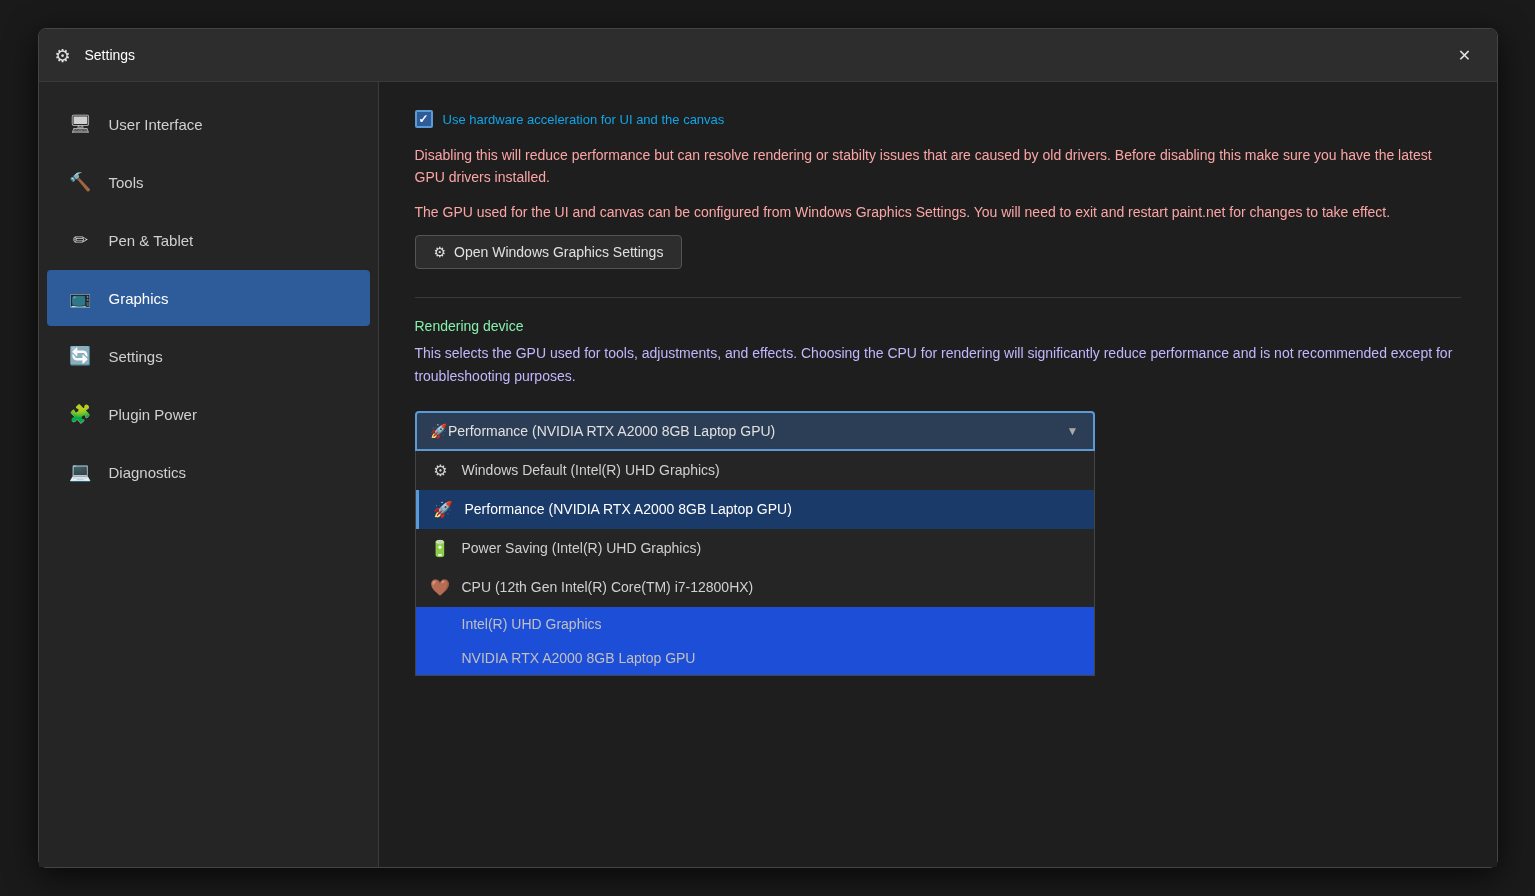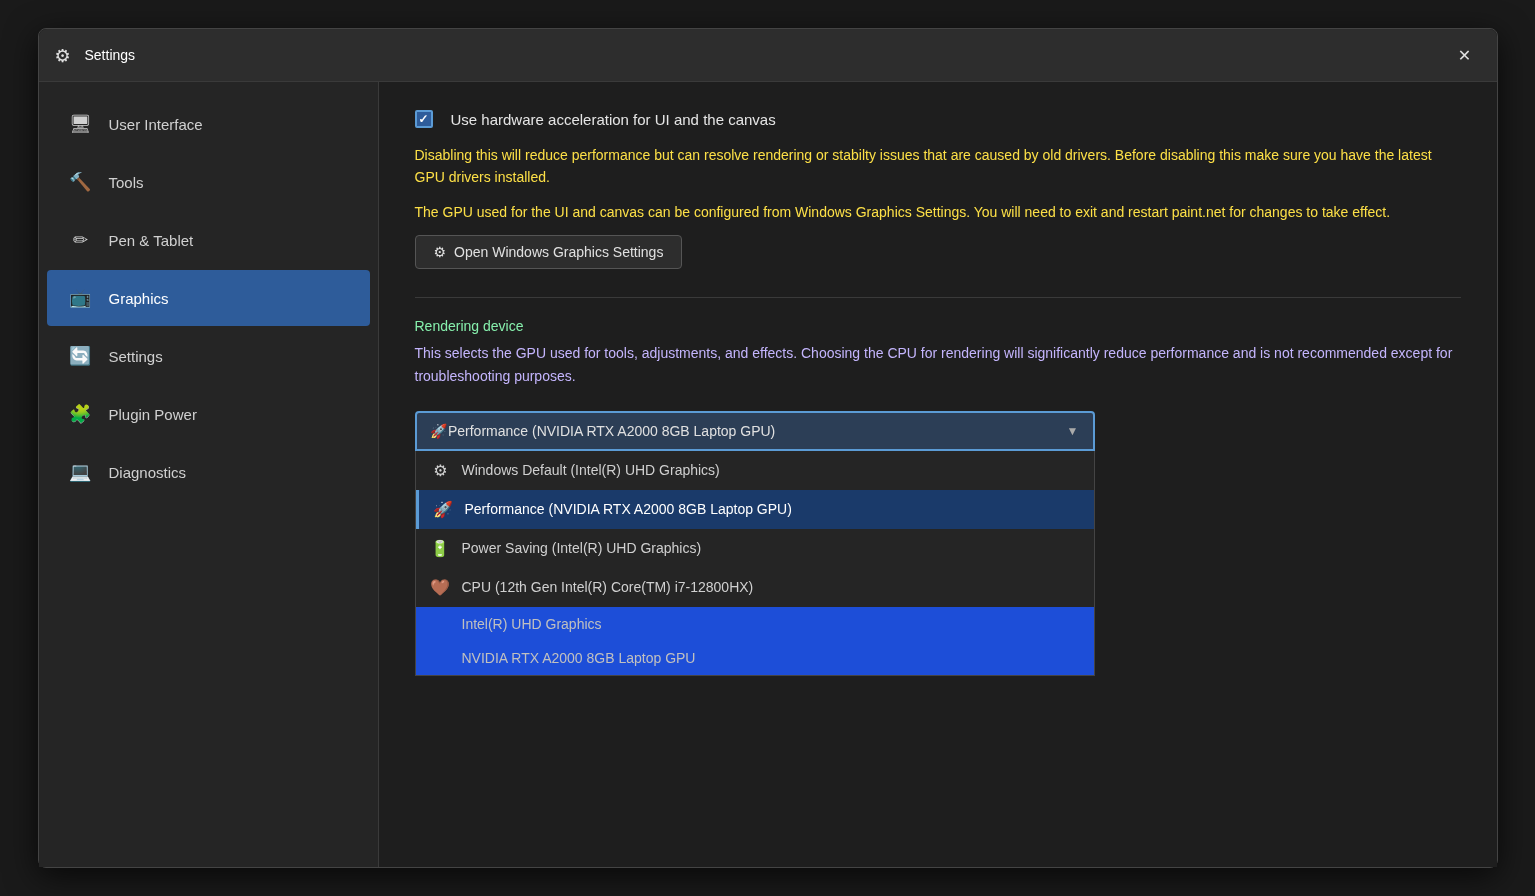--- a/index.html
+++ b/index.html
@@ -115,27 +115,26 @@
       flex-shrink: 0;
       cursor: pointer;
     }
     .checkbox-custom::after {
       content: '✓';
       color: #fff;
       font-size: 12px;
       font-weight: bold;
     }
     .checkbox-label {
-      font-size: 15px;
-      color: #e5e5e5;
-      margin-left: 8px;
+      font-size: 13px;
+      color: #0ea5e9;
     }
     .description-text {
       font-size: 14px;
-      color: #fde047;
+      color: #fca5a5;
       line-height: 1.6;
       margin-bottom: 12px;
     }
     .open-settings-btn {
       display: flex;
       align-items: center;
       gap: 8px;
       padding: 8px 18px;
       background: #2d2d2d;
       border: 1px solid #555;

